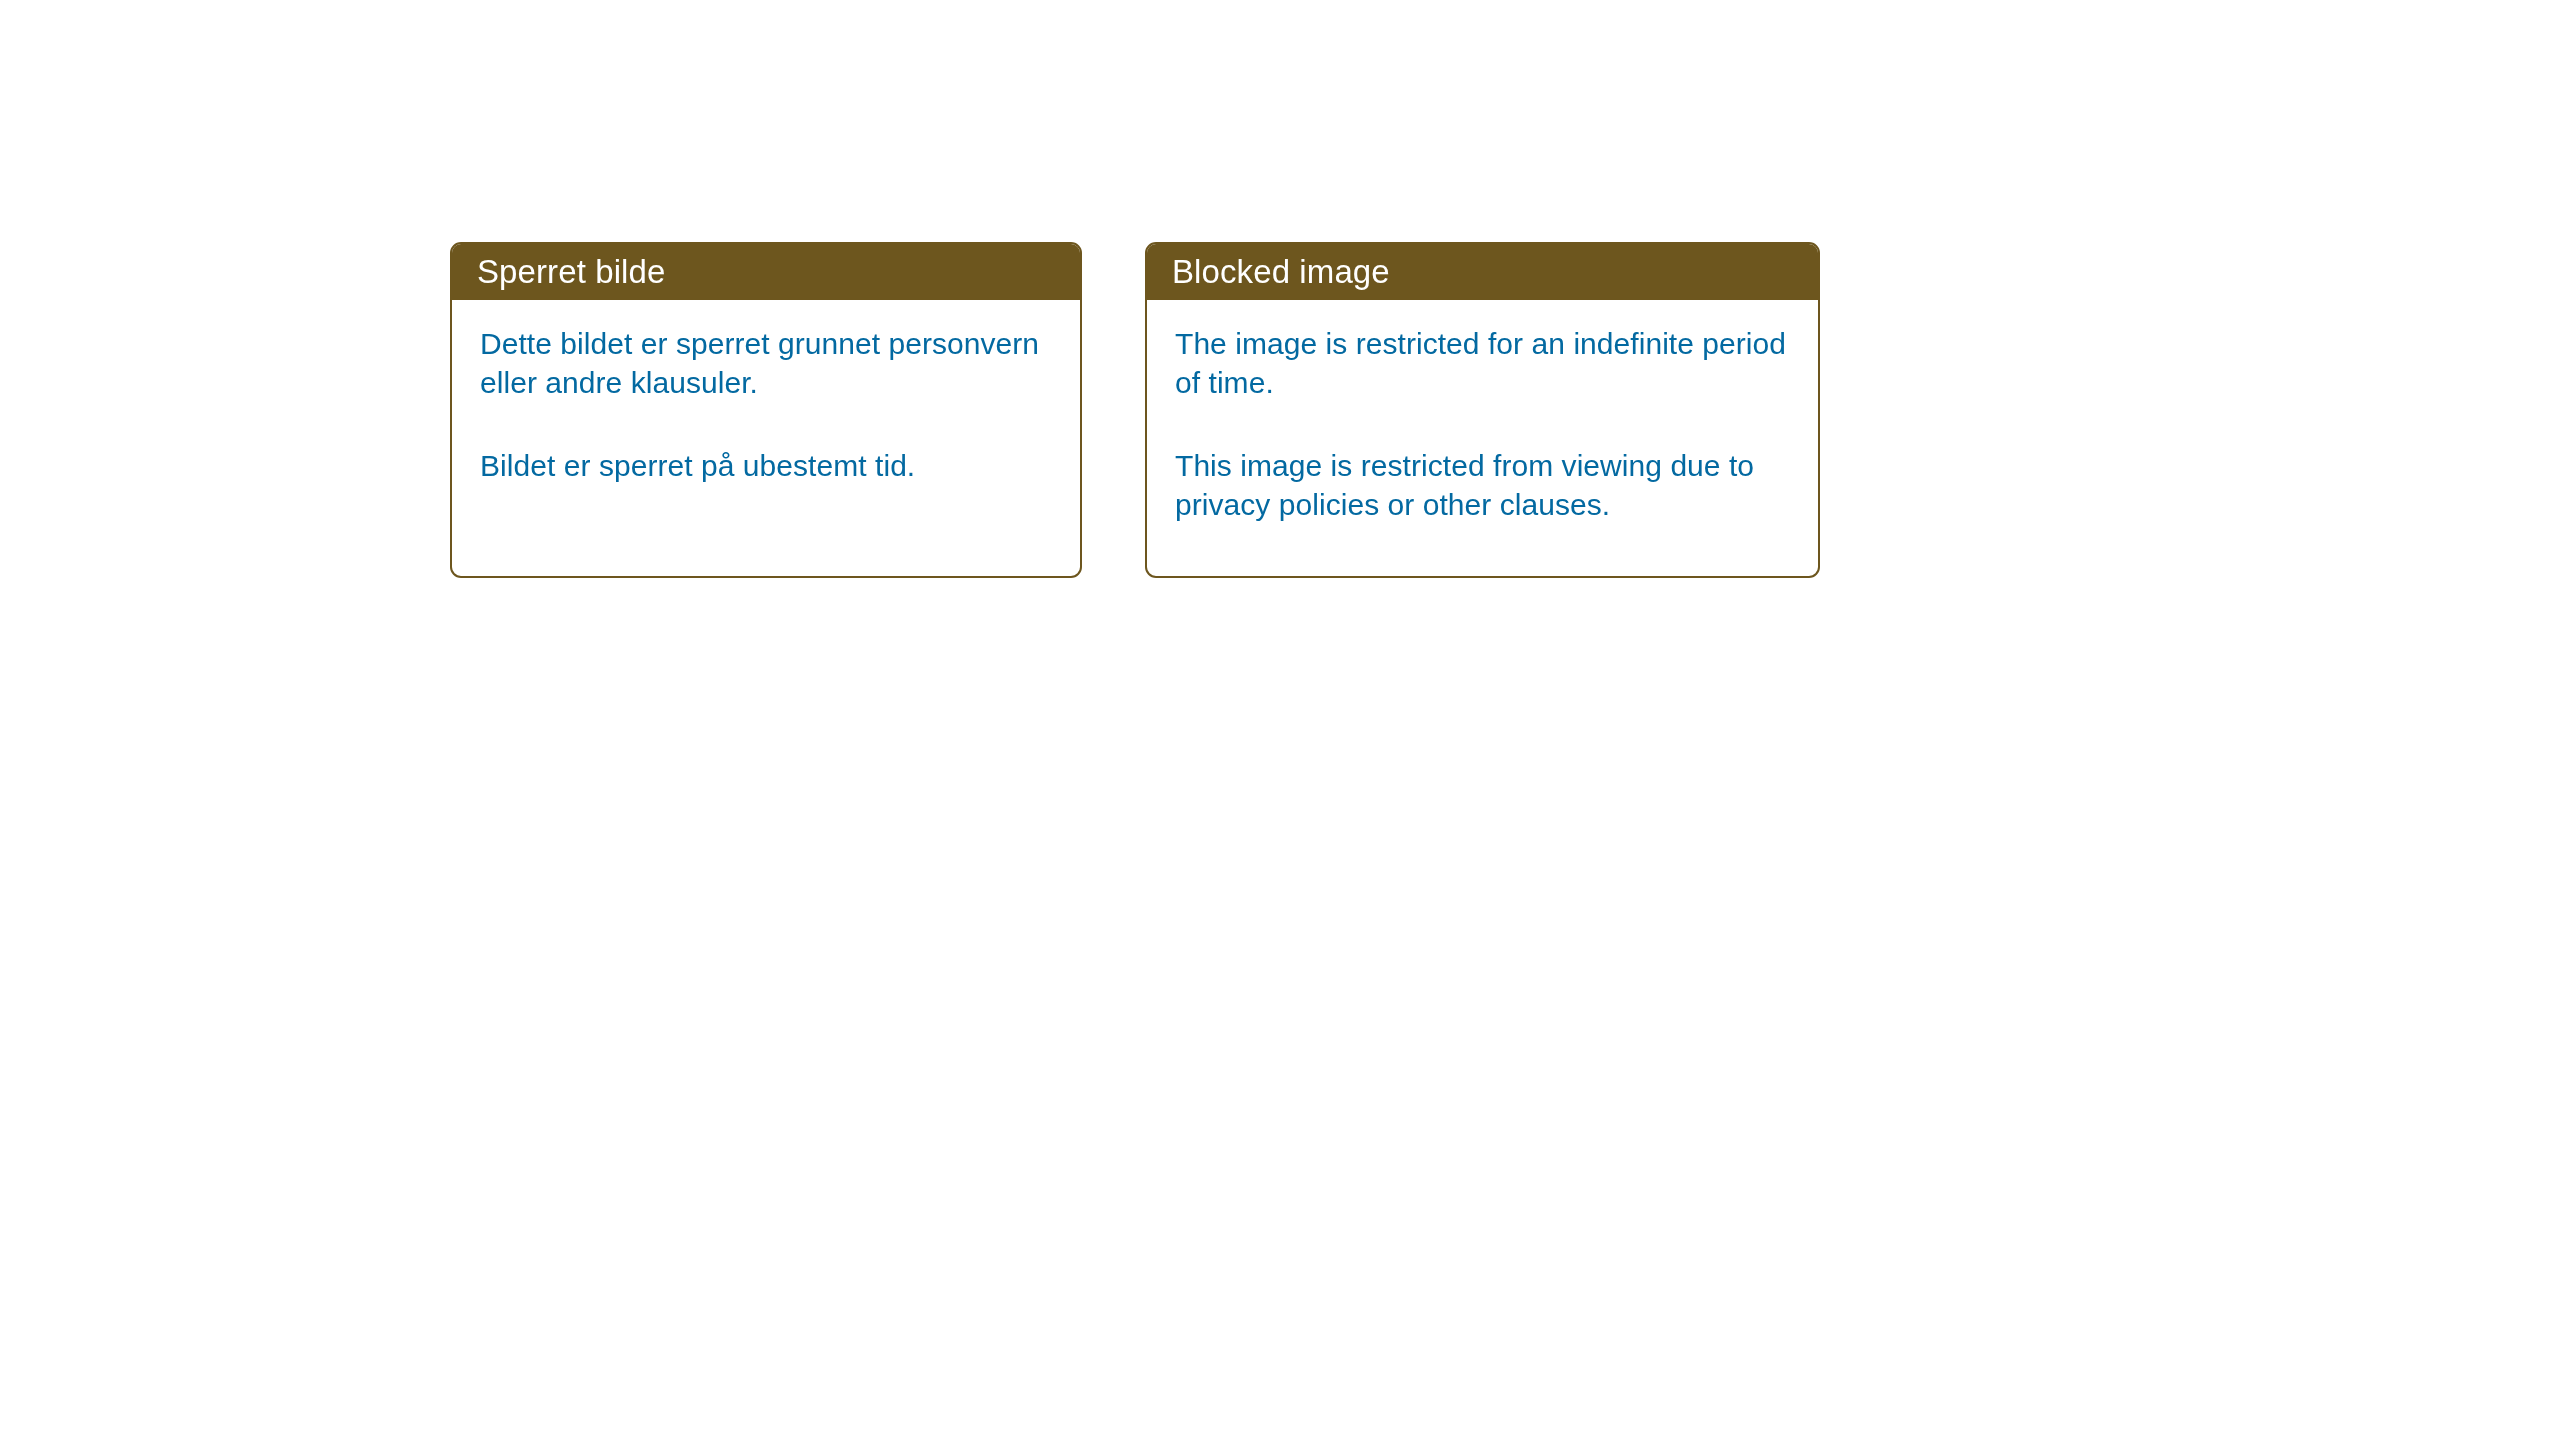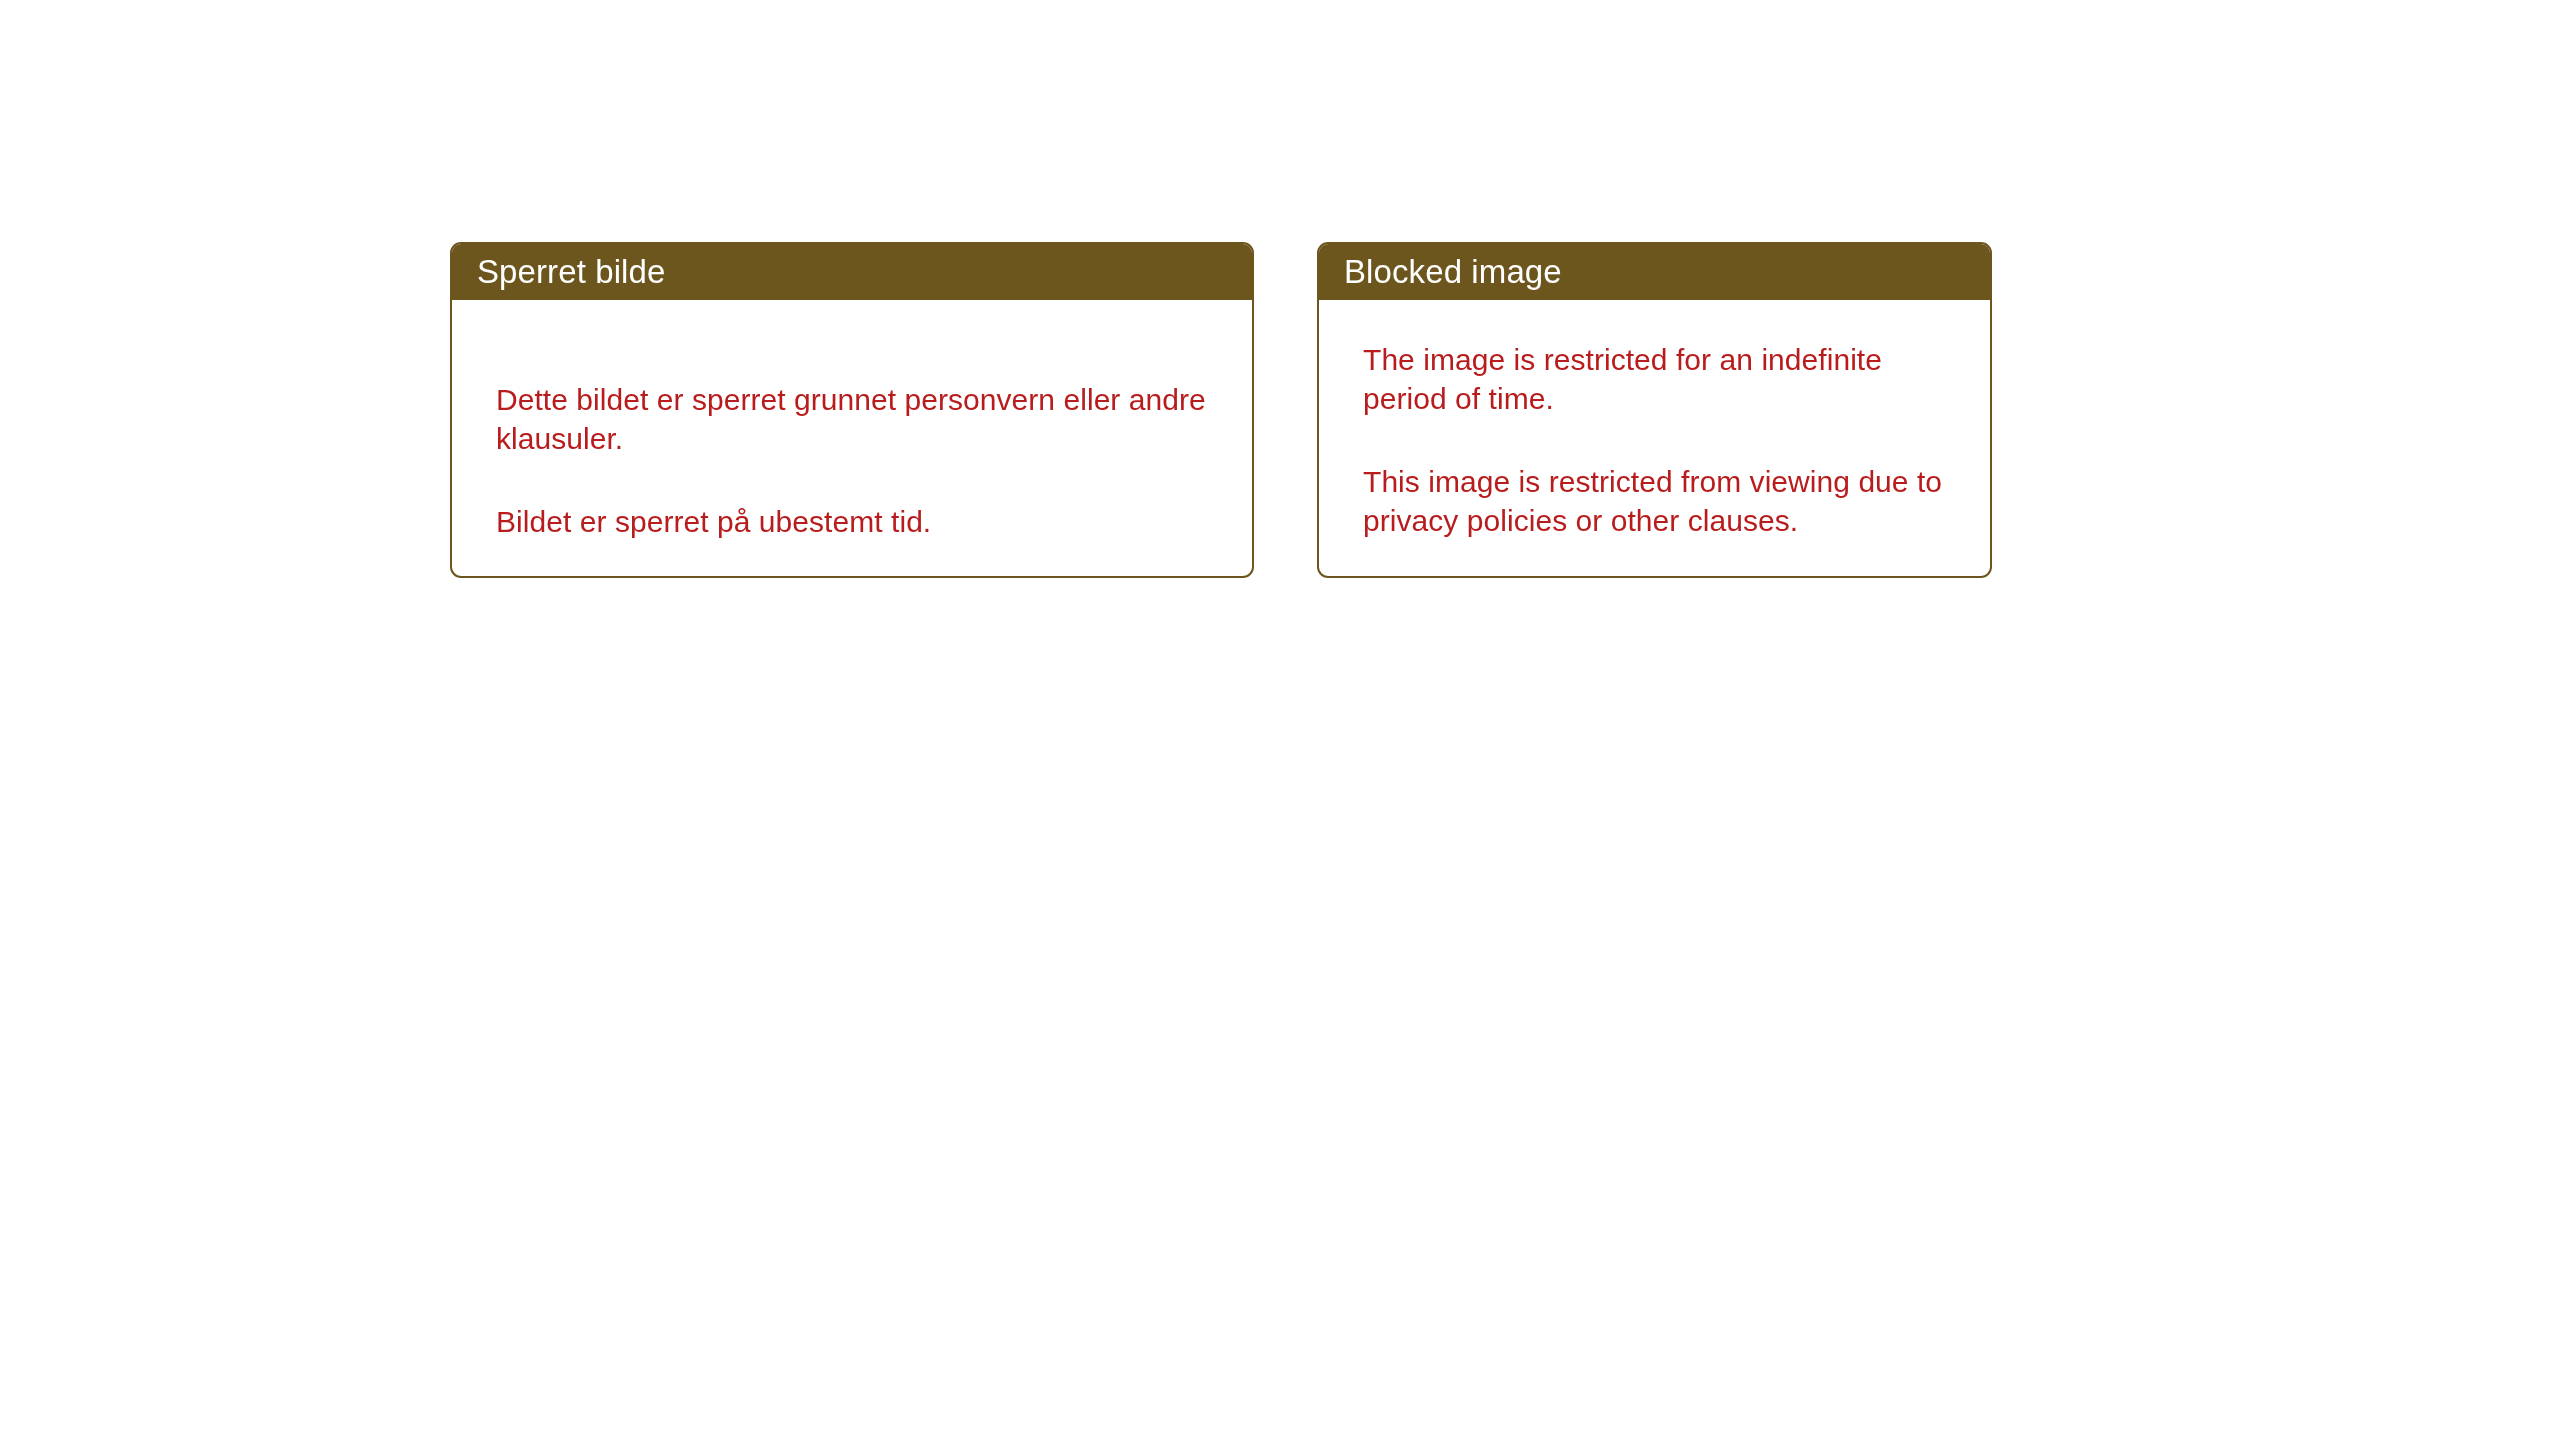--- a/index.html
+++ b/index.html
@@ -33,21 +33,21 @@
     background: #ffffff;
     border: 2px solid var(--frame, #6d561e);
     border-radius: 11px;
     height: 336px;
     overflow: hidden;
     display: flex;
     flex-direction: column;
     box-shadow: 0 0 0 0 rgba(0,0,0,0);
   }
 
-  .notice-card.card-left  { width: 804px; gap: 40px; }
+  .notice-card.card-left  { width: 632px; }
   .notice-card.card-right { width: 675px; }
 
   .card-header {
     background: var(--accent, #6d561e);
     height: 58px;
     flex: 0 0 58px;
     display: flex;
     align-items: center;
     margin: -2px -2px 0 -2px;
     border-top-left-radius: 11px;
@@ -64,22 +64,22 @@
     margin: 0;
     white-space: nowrap;
   }
 
   .card-body {
     flex: 1 1 auto;
     padding: 24px 26px 0 28px;
   }
 
   .card-body p {
-    margin: 16px;
-    color: #b91c1c;
+    margin: 0;
+    color: #0369a1;
     font-size: 30px;
     line-height: 1.31;
     letter-spacing: 0.05px;
   }
 
   .card-body p + p {
     margin-top: 43px;
   }
 </style>
 </head>

